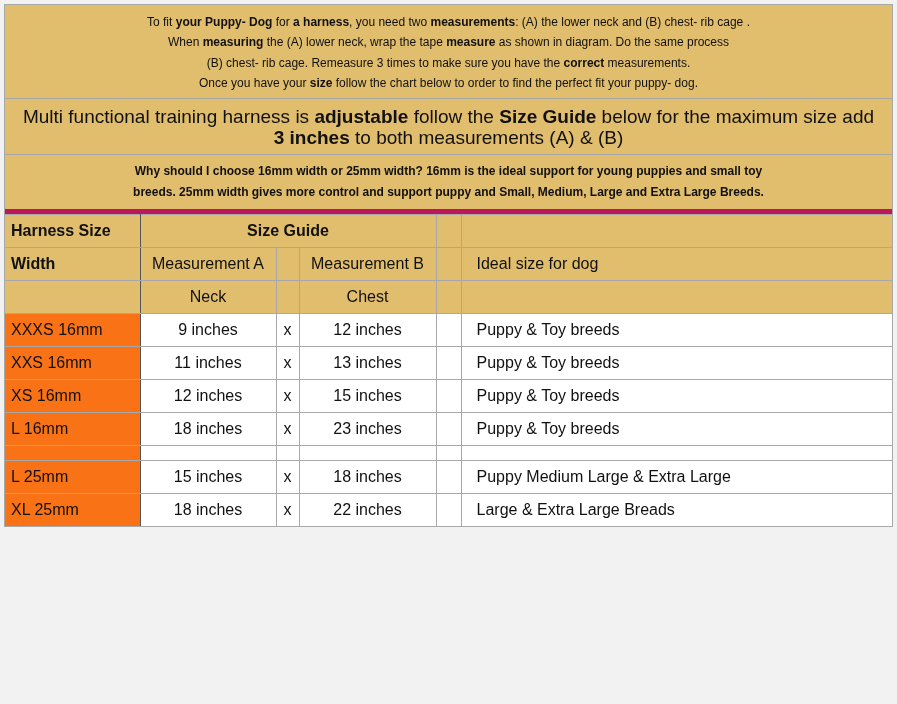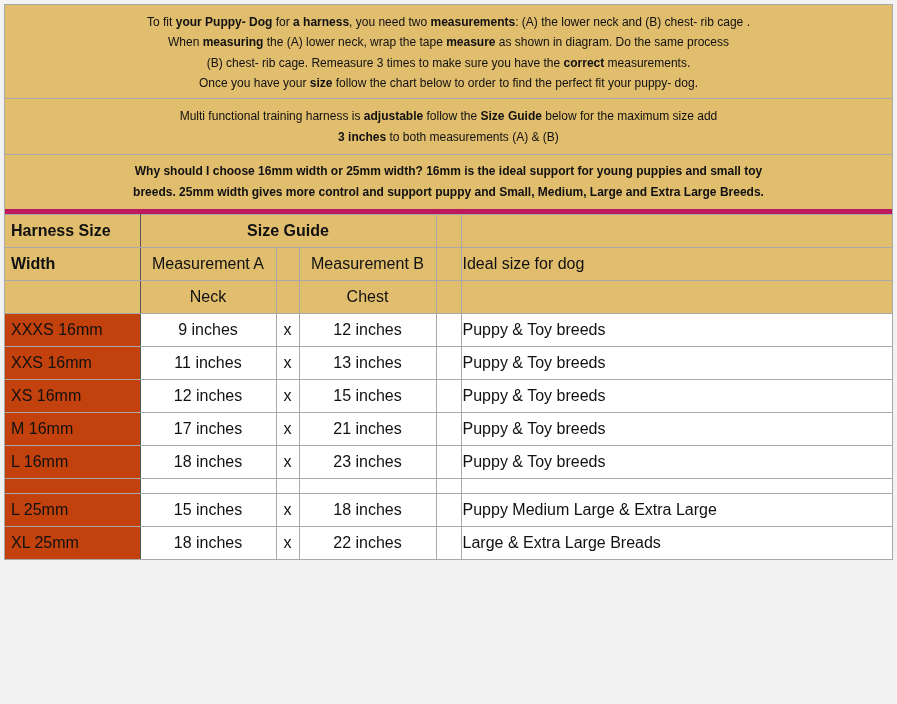--- a/index.html
+++ b/index.html
@@ -1,35 +1,35 @@
 <!DOCTYPE html>
 <html><head>
 <meta charset="utf-8">
 <style>
   html, body { margin:0; padding:0; background:#f2f2f2; }
   body { width:897px; height:704px; position:relative; overflow:hidden; font-family:"Liberation Sans", sans-serif; color:#111; }
   .wrap { position:absolute; left:4px; top:4px; width:887px; border-left:1px solid #a8a8a8; border-right:1px solid #a8a8a8; border-top:1px solid #a8a8a8; }
   .banner { background:#e1bd6e; text-align:center; font-size:12px; border-bottom:1px solid #a8a8a8; box-sizing:border-box; display:flex; flex-direction:column; justify-content:center; }
   .banner b { font-weight:bold; }
   .b1 { height:94px; line-height:20.5px; padding-top:2px; }
-  .b2 { height:56px; line-height:21px; font-size:12px; }
+  .b2 { height:56px; line-height:21px; font-size:19px; }
   .b3 { height:34px; line-height:20px; }
   .b4 { height:59px; line-height:21px; font-weight:bold; border-bottom:5px solid #be185d; }
   table { border-collapse:collapse; width:887px; table-layout:fixed; font-size:16px; }
   td { border:1px solid #a8a8a8; height:33px; padding:0; box-sizing:border-box; white-space:nowrap; overflow:hidden; }
   tr td:first-child { border-left:none; }
   tr td:last-child { border-right:none; }
   .hdr td { background:#e1bd6e; }
   .c1 { text-align:left; padding-left:6px; border-right:1px solid #555 !important; }
   .hdr .c1 { font-weight:bold; }
   .center { text-align:center; }
-  .c6 { padding-left:1px; }
+  .c6 { padding-left:15px; }
   .bold { font-weight:bold; }
   .data td { background:#fff; }
-  .data td.c1 { background:#c2410c; }
+  .data td.c1 { background:#f97316; }
   .spacer td { height:15px; }
 </style>
 </head>
 <body>
 
 <div class="wrap">
 
   <div class="banner b1">
     <div><span>To fit </span><b>your Puppy- Dog</b><span> for </span><b>a harness</b><span>, you need two </span><b>measurements</b><span>: (A) the lower neck and  (B) chest- rib cage .</span></div>
     <div><span>When </span><b>measuring</b><span> the (A) lower neck, wrap the tape </span><b>measure</b><span>  as shown in diagram. Do the same process</span></div>
@@ -98,28 +98,20 @@
   </tr>
         <tr class="data">
     <td class="c1">XS  16mm</td>
     <td class="center">12 inches</td>
     <td class="center">x</td>
     <td class="center">15 inches</td>
     <td></td>
     <td class="c6">Puppy &amp; Toy breeds</td>
   </tr>
         <tr class="data">
-    <td class="c1">M 16mm</td>
-    <td class="center">17 inches</td>
-    <td class="center">x</td>
-    <td class="center">21 inches</td>
-    <td></td>
-    <td class="c6">Puppy &amp; Toy breeds</td>
-  </tr>
-        <tr class="data">
     <td class="c1">L 16mm</td>
     <td class="center">18 inches</td>
     <td class="center">x</td>
     <td class="center">23 inches</td>
     <td></td>
     <td class="c6">Puppy &amp; Toy breeds</td>
   </tr>
         <tr class="data spacer">
           <td class="c1"></td>
           <td></td>

